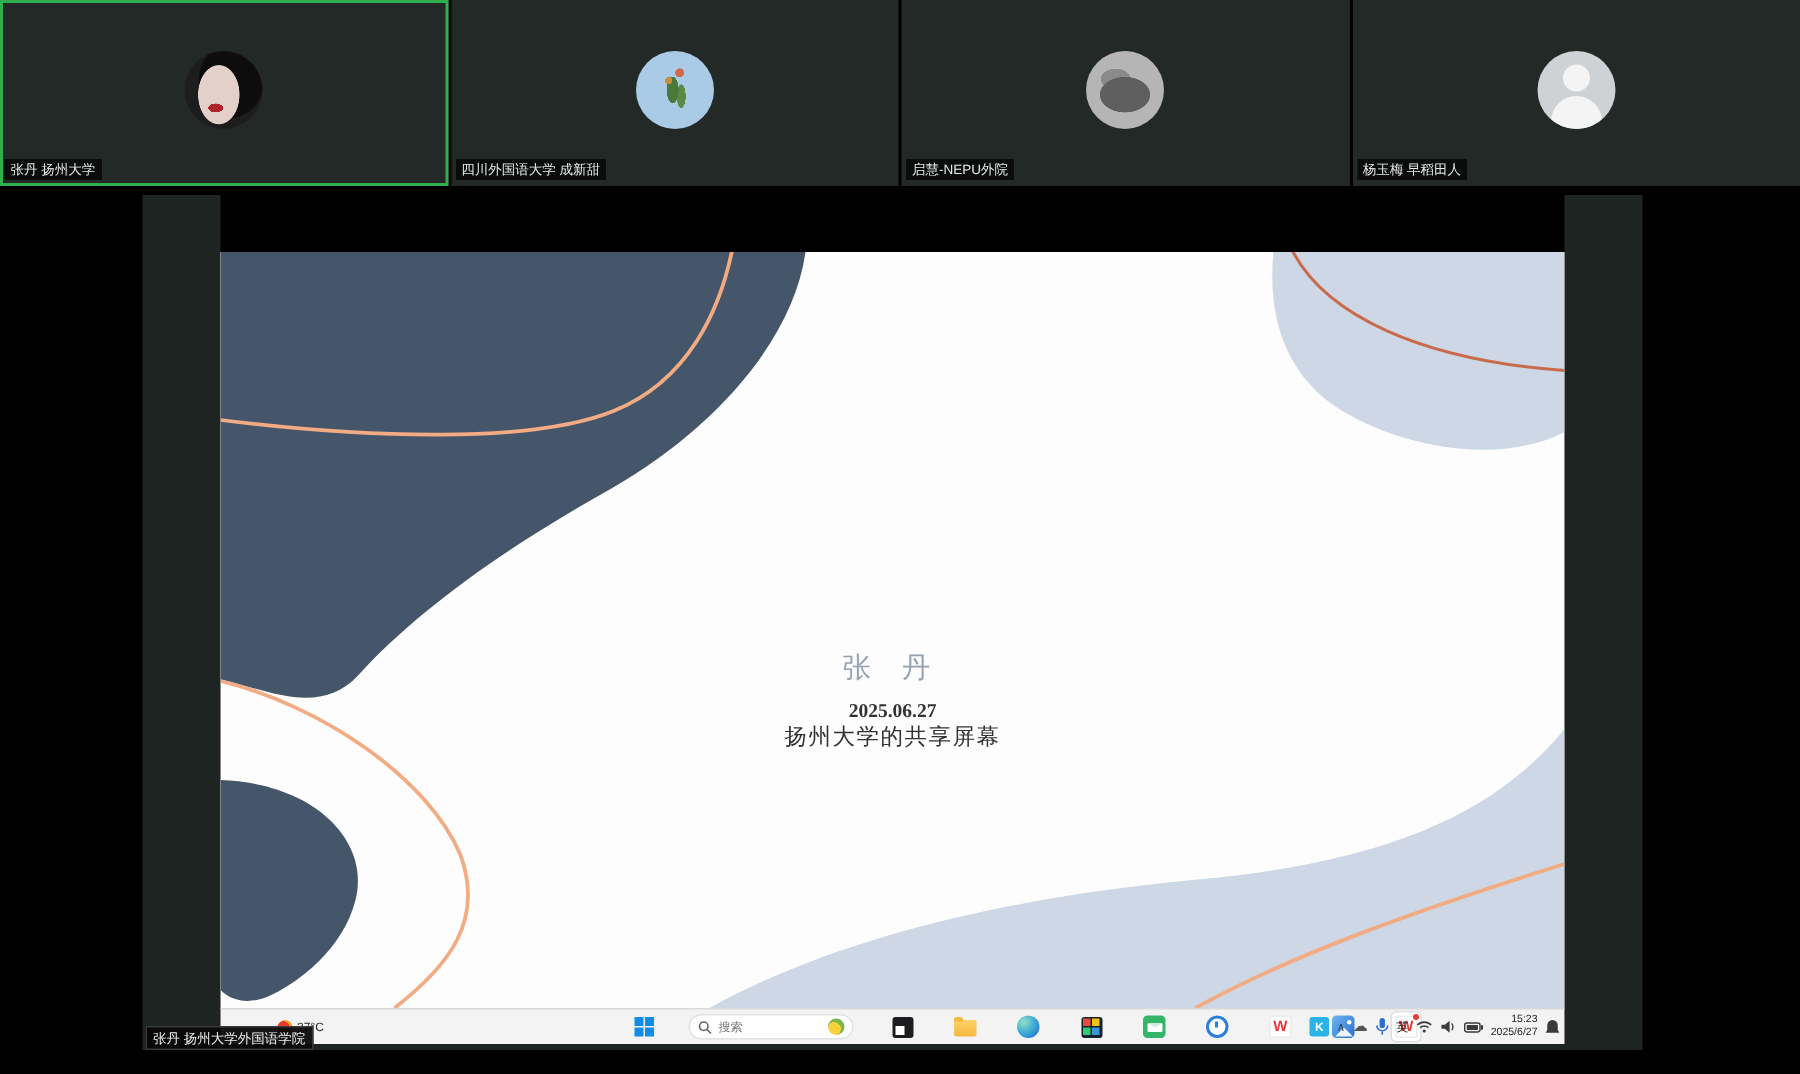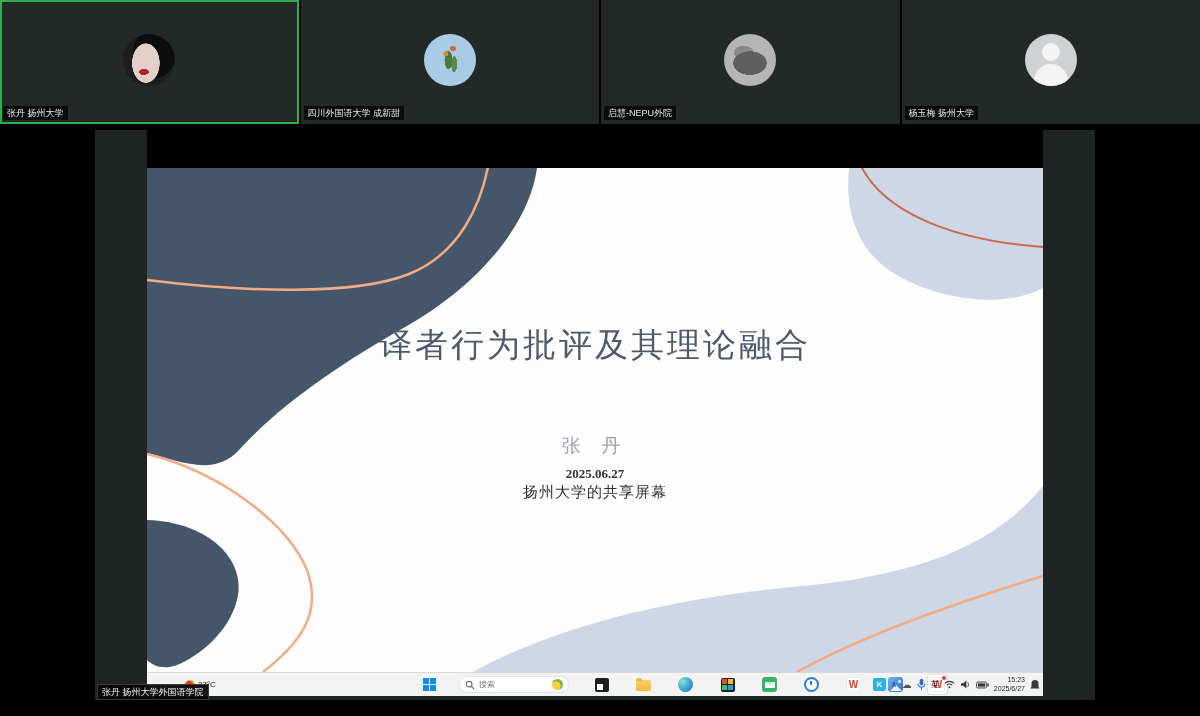--- a/index.html
+++ b/index.html
@@ -105,39 +105,38 @@
   <div class="tile">
     <div class="av av-plant"></div>
     <span class="tag">四川外国语大学 成新甜</span>
   </div>
   <div class="tile">
     <div class="av av-gray"></div>
     <span class="tag">启慧-NEPU外院</span>
   </div>
   <div class="tile">
     <div class="av av-default"></div>
-    <span class="tag">杨玉梅 扬州大学</span>
+    <span class="tag">杨玉梅 早稻田人</span>
   </div>
 </div>
 
 <div class="stage">
   <div class="screen">
 
     <div class="slide">
       <svg width="896" height="504" viewBox="0 0 896 504">
         <path class="f-navy" d="M0,0 H390 C382,58 330,118 260,158 C192,196 132,238 92,282 C66,310 32,292 0,285 Z"></path>
         <path class="s-salmon" d="M0,112 C96,124 208,128 262,106 C312,86 334,38 342,-6"></path>
         <path class="f-lb" d="M896,0 H702 C698,40 708,82 748,106 C795,134 858,140 896,120 Z"></path>
         <path class="s-rust" d="M714,-2 C736,42 800,72 896,79"></path>
         <path class="s-salmon" d="M0,286 C66,302 138,350 160,402 C176,446 152,476 116,504"></path>
         <path class="f-navy" d="M0,352 C62,354 100,392 90,432 C82,464 52,488 30,497 C16,502 6,498 0,492 Z"></path>
         <path class="f-lb" d="M326,504 C420,452 545,428 655,418 C782,406 852,372 896,318 L896,504 Z"></path>
         <path class="s-salmon" d="M650,504 C715,468 800,438 896,408"></path>
       </svg>
-      <div class="sl-txt sl-title">译者行为批评及其理论融合</div>
       <div class="sl-txt sl-presenter">张 丹</div>
       <div class="sl-txt sl-date">2025.06.27</div>
       <div class="sl-txt sl-inst">扬州大学的共享屏幕</div>
     </div>
 
     <div class="taskbar">
       <div class="tb-weather">
         <span class="ic-sun"></span>
         <span class="tb-temp">27°C</span>
       </div>

